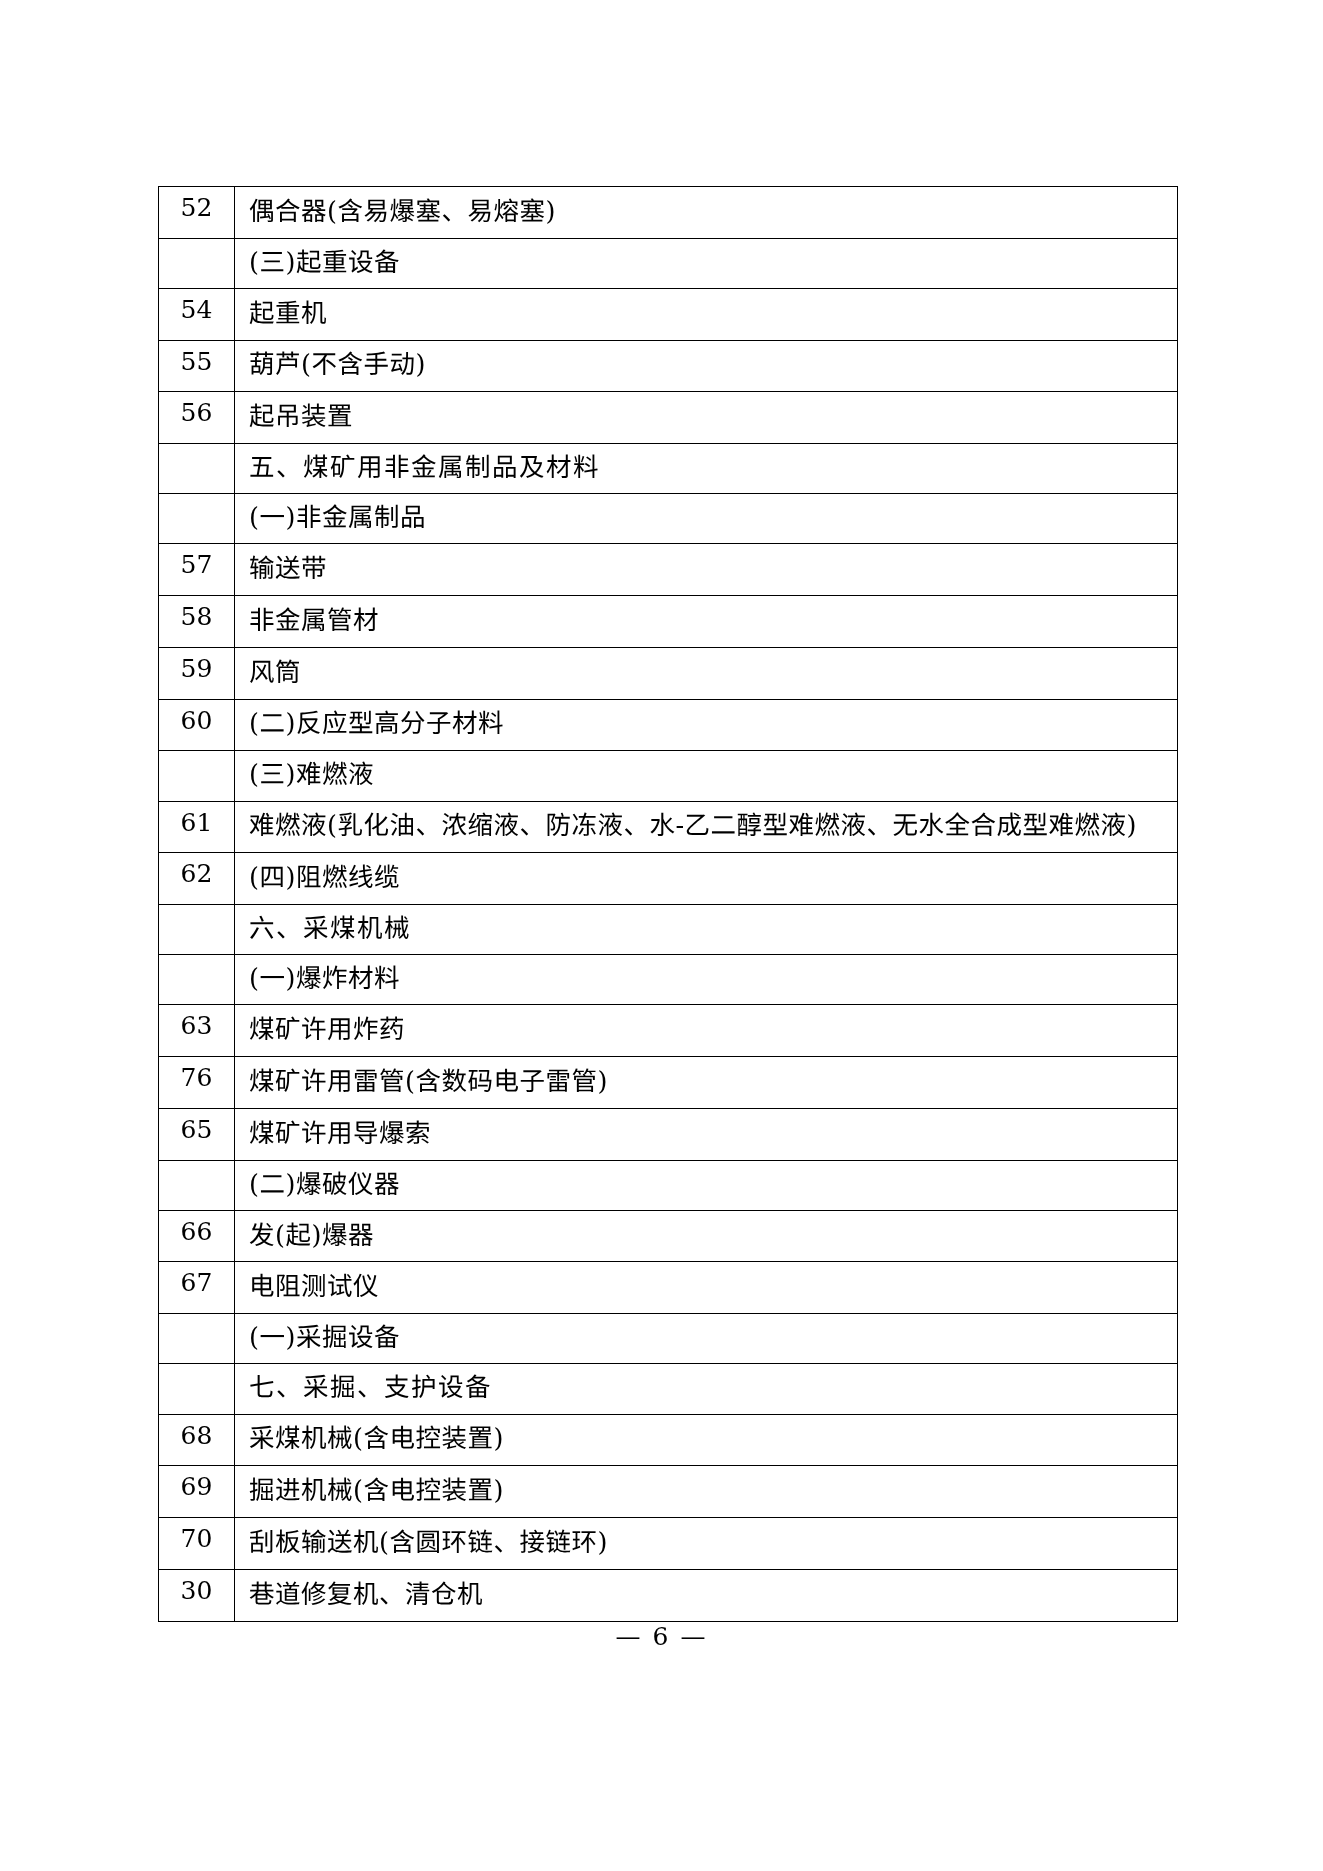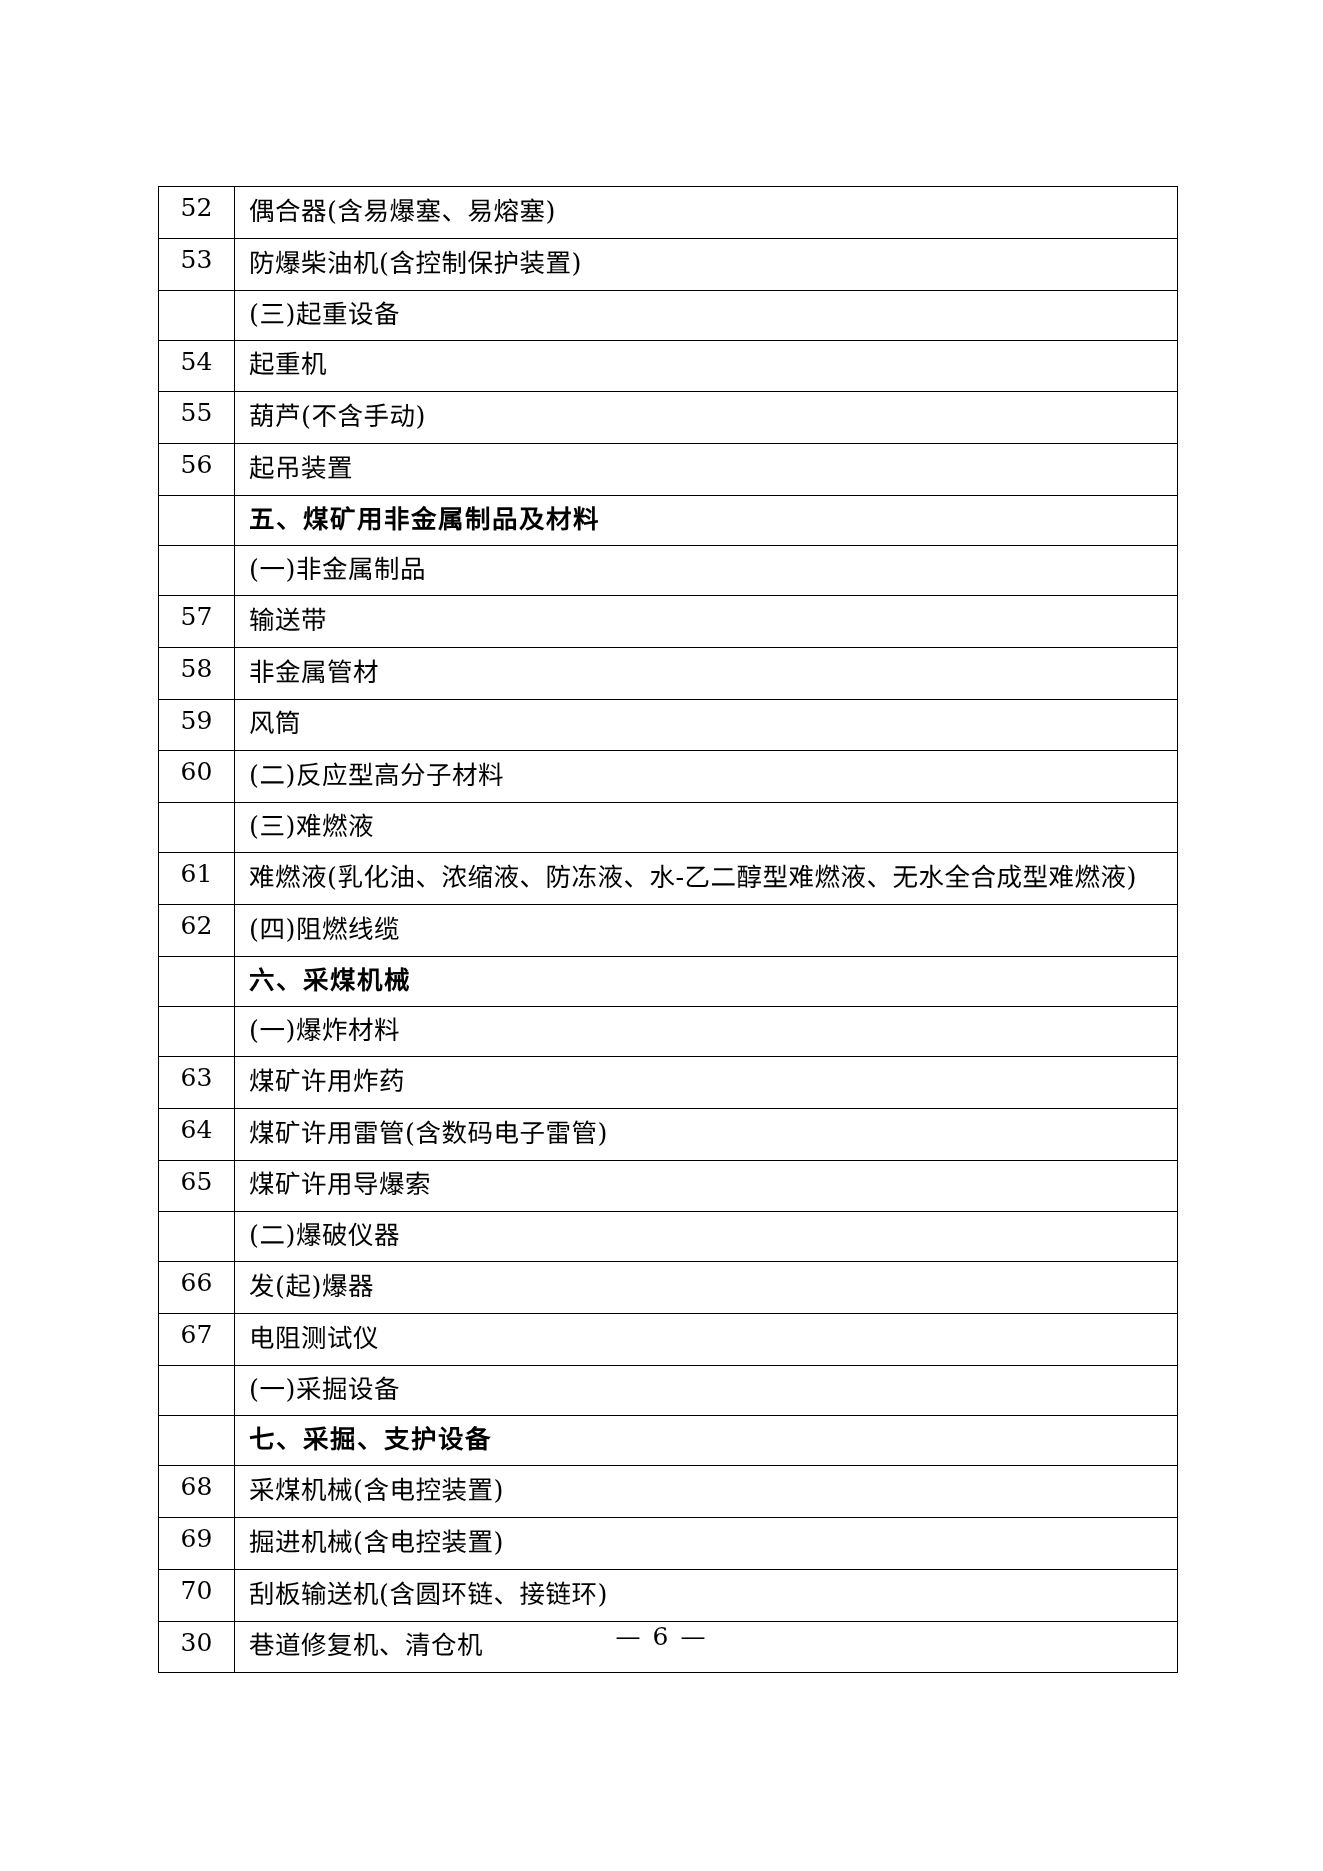--- a/index.html
+++ b/index.html
@@ -52,21 +52,21 @@
   }
   td.name {
     text-align: left;
     font-size: 25.5px;
     line-height: 1.3;
     padding: 7px 0 9px 14px;
     letter-spacing: 0.5px;
     font-family: "DejaVu Serif", "Liberation Serif", serif;
   }
   td.name.bold {
-    font-weight: bold;
+    font-weight: normal;
     letter-spacing: 1.5px;
   }
   td.name.tall {
     padding-top: 6px;
     padding-bottom: 8px;
     padding-right: 16px;
   }
   .page-footer {
     position: absolute;
     left: 0;
@@ -83,24 +83,20 @@
 
 <div class="page">
 
   <table class="doc-table">
     <tbody>
       <tr>
         <td class="col-num num">52</td>
         <td class="col-name name">偶合器(含易爆塞、易熔塞)</td>
       </tr>
       <tr>
-        <td class="col-num num">53</td>
-        <td class="col-name name">防爆柴油机(含控制保护装置)</td>
-      </tr>
-      <tr>
         <td class="col-num num"></td>
         <td class="col-name name">(三)起重设备</td>
       </tr>
       <tr>
         <td class="col-num num">54</td>
         <td class="col-name name">起重机</td>
       </tr>
       <tr>
         <td class="col-num num">55</td>
         <td class="col-name name">葫芦(不含手动)</td>
@@ -151,21 +147,21 @@
       </tr>
       <tr>
         <td class="col-num num"></td>
         <td class="col-name name">(一)爆炸材料</td>
       </tr>
       <tr>
         <td class="col-num num">63</td>
         <td class="col-name name">煤矿许用炸药</td>
       </tr>
       <tr>
-        <td class="col-num num">64</td>
+        <td class="col-num num">76</td>
         <td class="col-name name">煤矿许用雷管(含数码电子雷管)</td>
       </tr>
       <tr>
         <td class="col-num num">65</td>
         <td class="col-name name">煤矿许用导爆索</td>
       </tr>
       <tr>
         <td class="col-num num"></td>
         <td class="col-name name">(二)爆破仪器</td>
       </tr>

